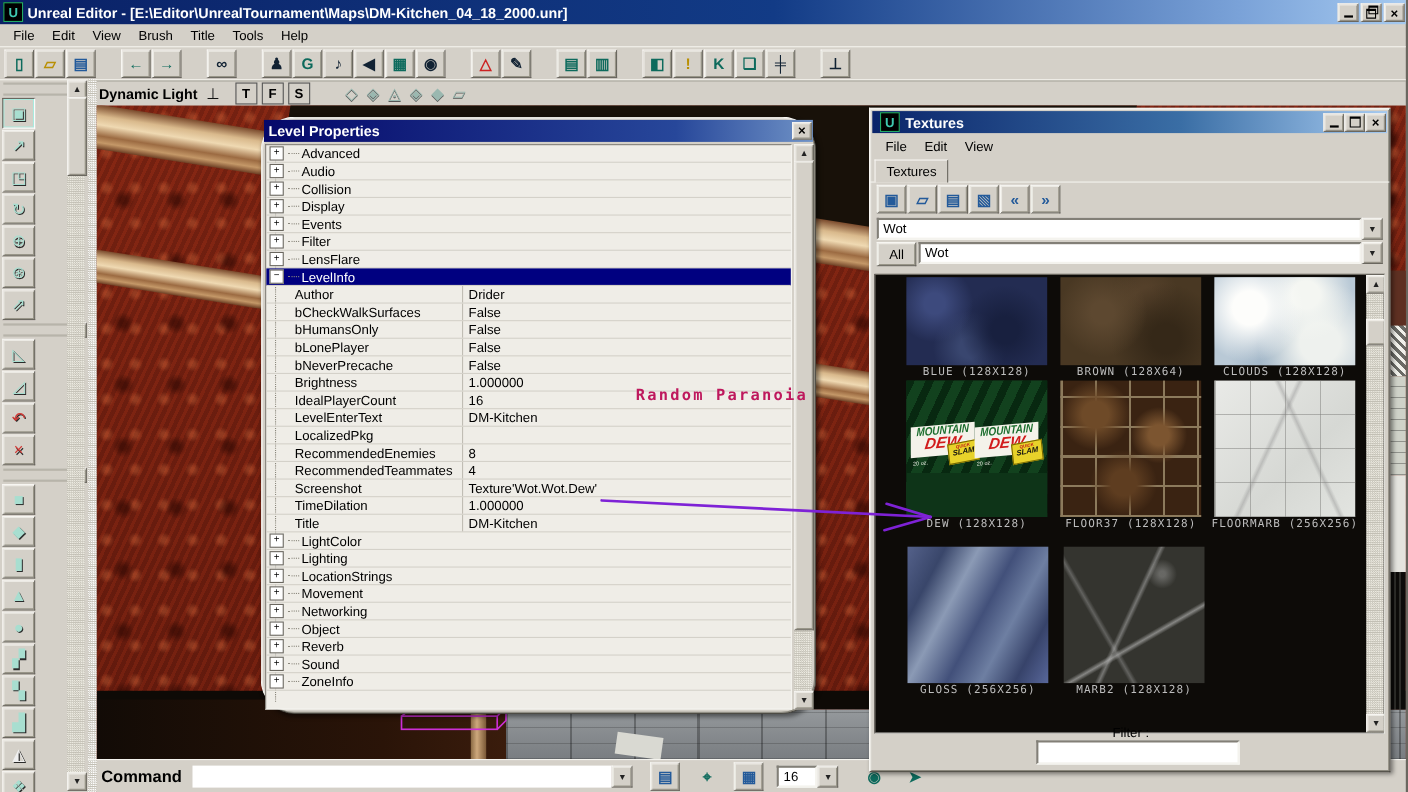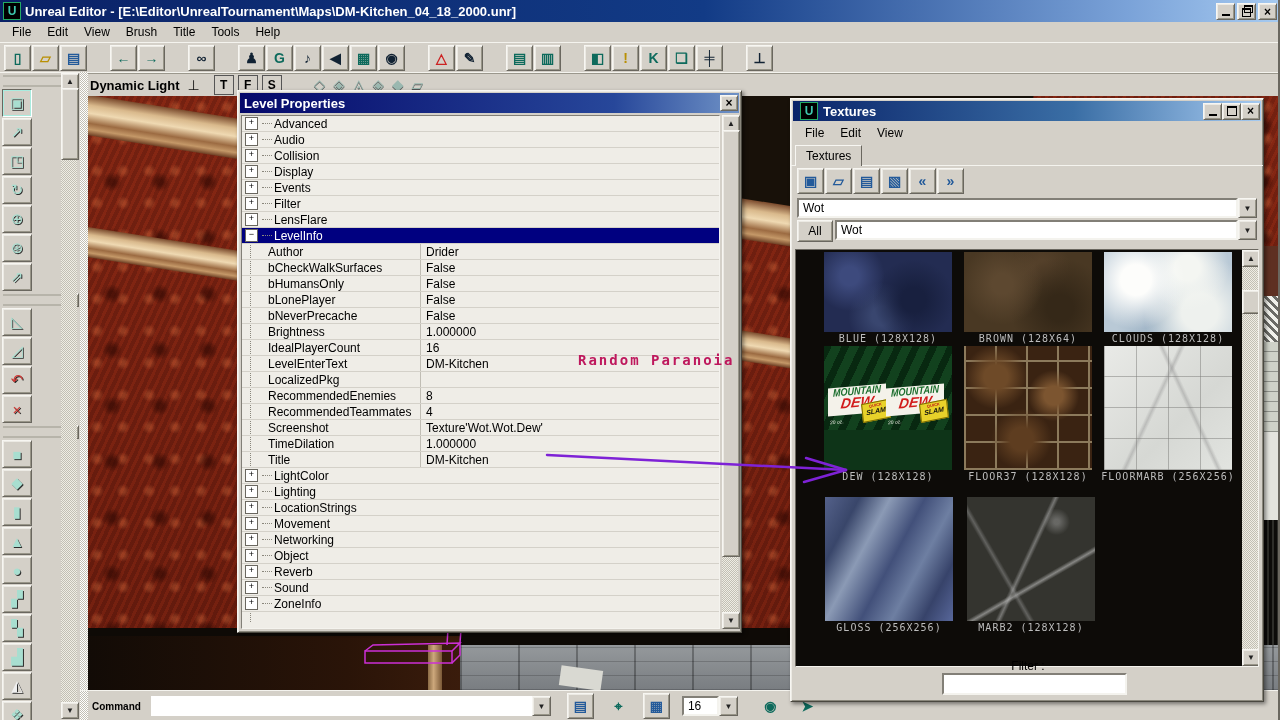--- a/index.html
+++ b/index.html
@@ -74,21 +74,21 @@
      linear-gradient(#95999c,#797d81);}
   #floorShadow{position:absolute;left:0;top:532px;width:1192px;height:17px;background:#0e0a06;}
   #chairleg{position:absolute;left:340px;top:549px;width:14px;height:45px;
      background:linear-gradient(90deg,#8a6a44,#cda87c 40%,#7a5836);}
   #paper{position:absolute;left:472px;top:572px;width:42px;height:20px;background:#d9d9d2;transform:rotate(8deg);}
   
   .win{background:#d4d0c8;border:1px solid;border-color:#f7f6f2 #4a4840 #4a4840 #f7f6f2;
        box-shadow:inset 1px 1px 0 #eceae4, inset -1px -1px 0 #8a877c, 2px 2px 4px rgba(0,0,0,.45);}
   .wtitle{height:20px;display:flex;align-items:center;color:#fff;font-weight:bold;font-size:13px;
        padding-left:4px;margin:2px;}
-  #lpwin{left:237px;top:90px;width:503px;height:541px;z-index:10;}
+  #lpwin{left:237px;top:106px;width:503px;height:541px;z-index:10;border-radius:31px;}
   #lpwin .wtitle{background:linear-gradient(90deg,#05086a,#27479a 75%,#6f92c6);}
   #lplist{position:absolute;left:3px;top:24px;right:21px;bottom:3px;background:#efede7;
        border:1px solid;border-color:#827f77 #f4f3ee #f4f3ee #827f77;overflow:hidden;}
   .prow{height:15px;border-bottom:1px solid #d4d1c9;display:flex;align-items:center;position:relative;}
   .prow.sel{background:#000080;color:#fff;}
   .ebox{width:11px;height:11px;background:#fff;border:1px solid #6a675f;margin:0 4px 0 3px;
        font:9px/9px "Liberation Sans",sans-serif;text-align:center;color:#000;flex:none;}
   .conn{width:10px;border-top:1px dotted #8a877c;margin-right:2px;flex:none;}
   .pname{width:152px;flex:none;padding-left:2px;white-space:nowrap;overflow:hidden;}
   .pchild .pname{padding-left:26px;}
@@ -158,21 +158,21 @@
   .tex-gate2{background:repeating-linear-gradient(0deg,#4a453a 0 2px,transparent 2px 21px),
     repeating-linear-gradient(90deg,#4a453a 0 2px,transparent 2px 21px),#040404;}
   .tex-gloss{background:linear-gradient(118deg,#54618a 0%,#39466a 18%,#8b9ab5 34%,#42507a 52%,#6e7fa2 68%,#37436a 84%,#58679a 100%);}
   .tex-marb2{background:radial-gradient(circle at 70% 20%,rgba(200,200,200,.35) 0 2%,transparent 10%),
     linear-gradient(115deg,transparent 46%,rgba(195,195,195,.45) 48%,transparent 50%),
     linear-gradient(60deg,transparent 30%,rgba(165,165,165,.4) 32%,transparent 34%),
     linear-gradient(150deg,transparent 62%,rgba(215,215,215,.5) 64%,transparent 66%),#34342f;}
   
   #cmdbar{left:80px;top:690px;width:1200px;height:30px;display:flex;align-items:center;
      border-top:1px solid #f4f3ee;}
-  #cmdlabel{font-weight:bold;font-size:10px;margin:0 10px 0 12px;}
+  #cmdlabel{font-weight:bold;font-size:15px;margin:0 10px 0 12px;}
   #dither{left:80px;top:690px;width:8px;height:30px;background:
      conic-gradient(#fff 25%,#c2bfb4 0 50%,#fff 0 75%,#c2bfb4 0) 0 0/2px 2px;}
   
   #anno-text{left:578px;top:352px;color:#be185d;font:bold 14px "DejaVu Sans Mono",monospace;
      letter-spacing:2px;z-index:60;}
   svg.overlay{position:absolute;left:0;top:0;pointer-events:none;}
 </style>
 </head>
 <body>
 

